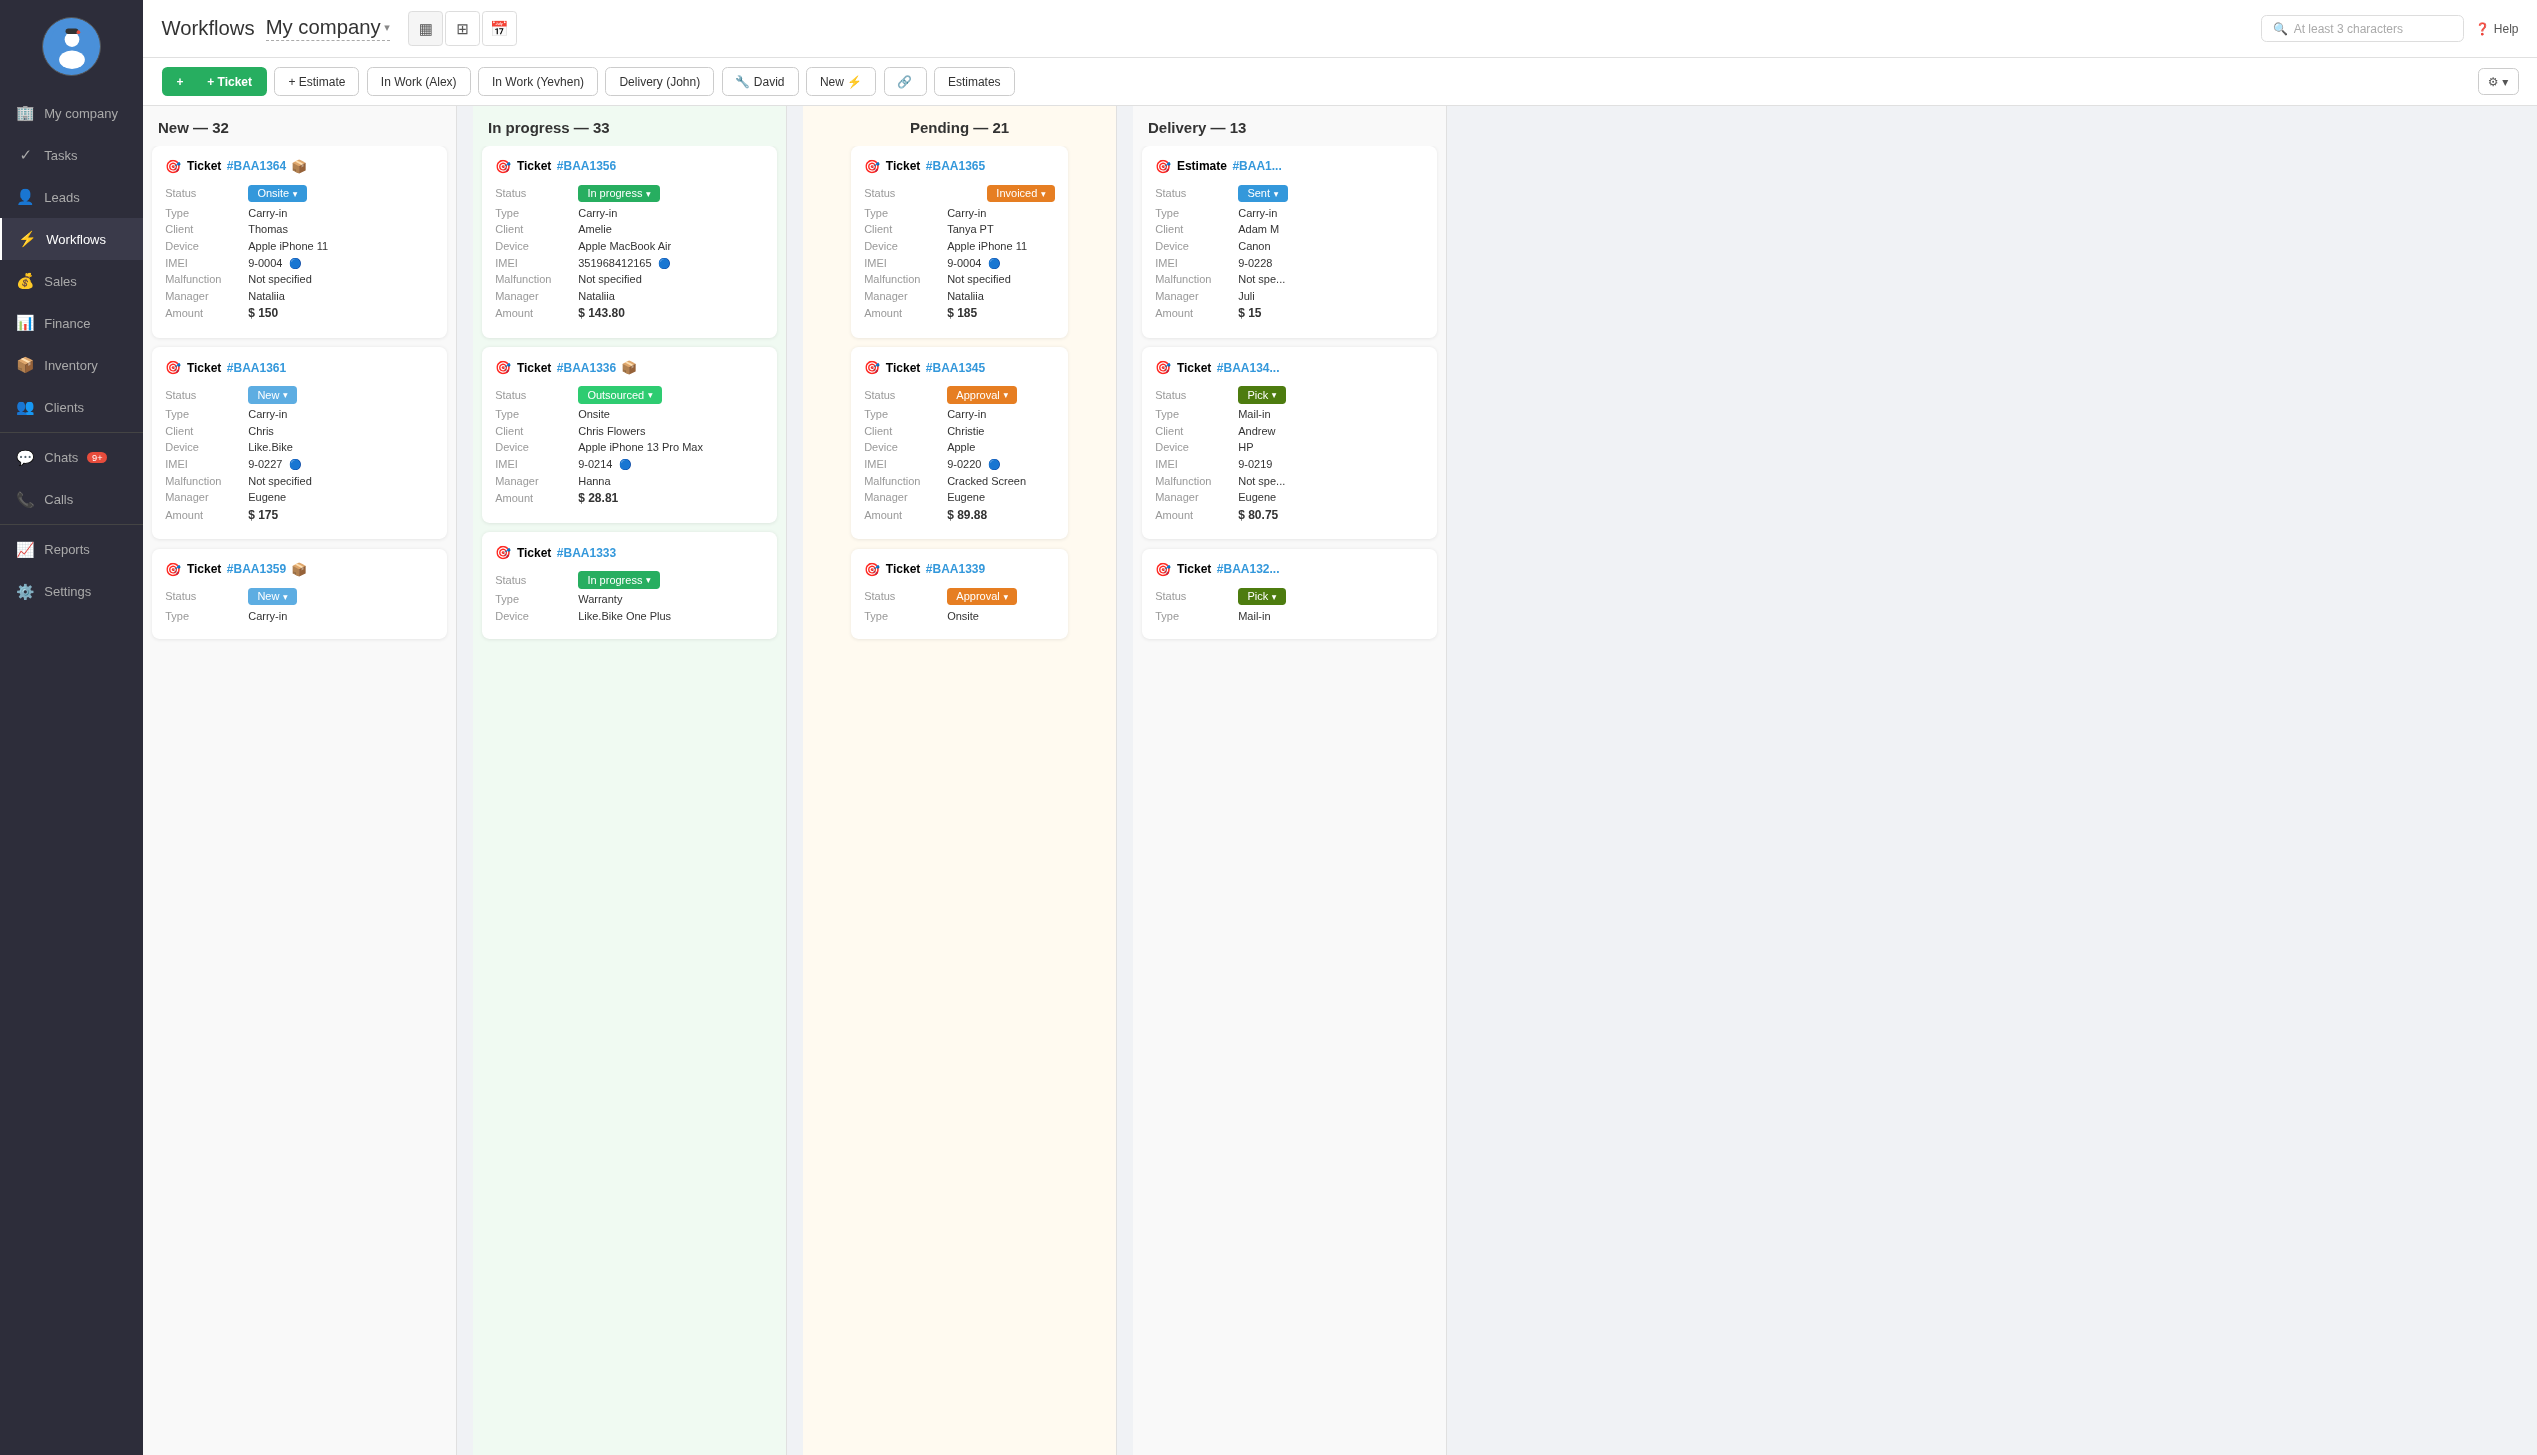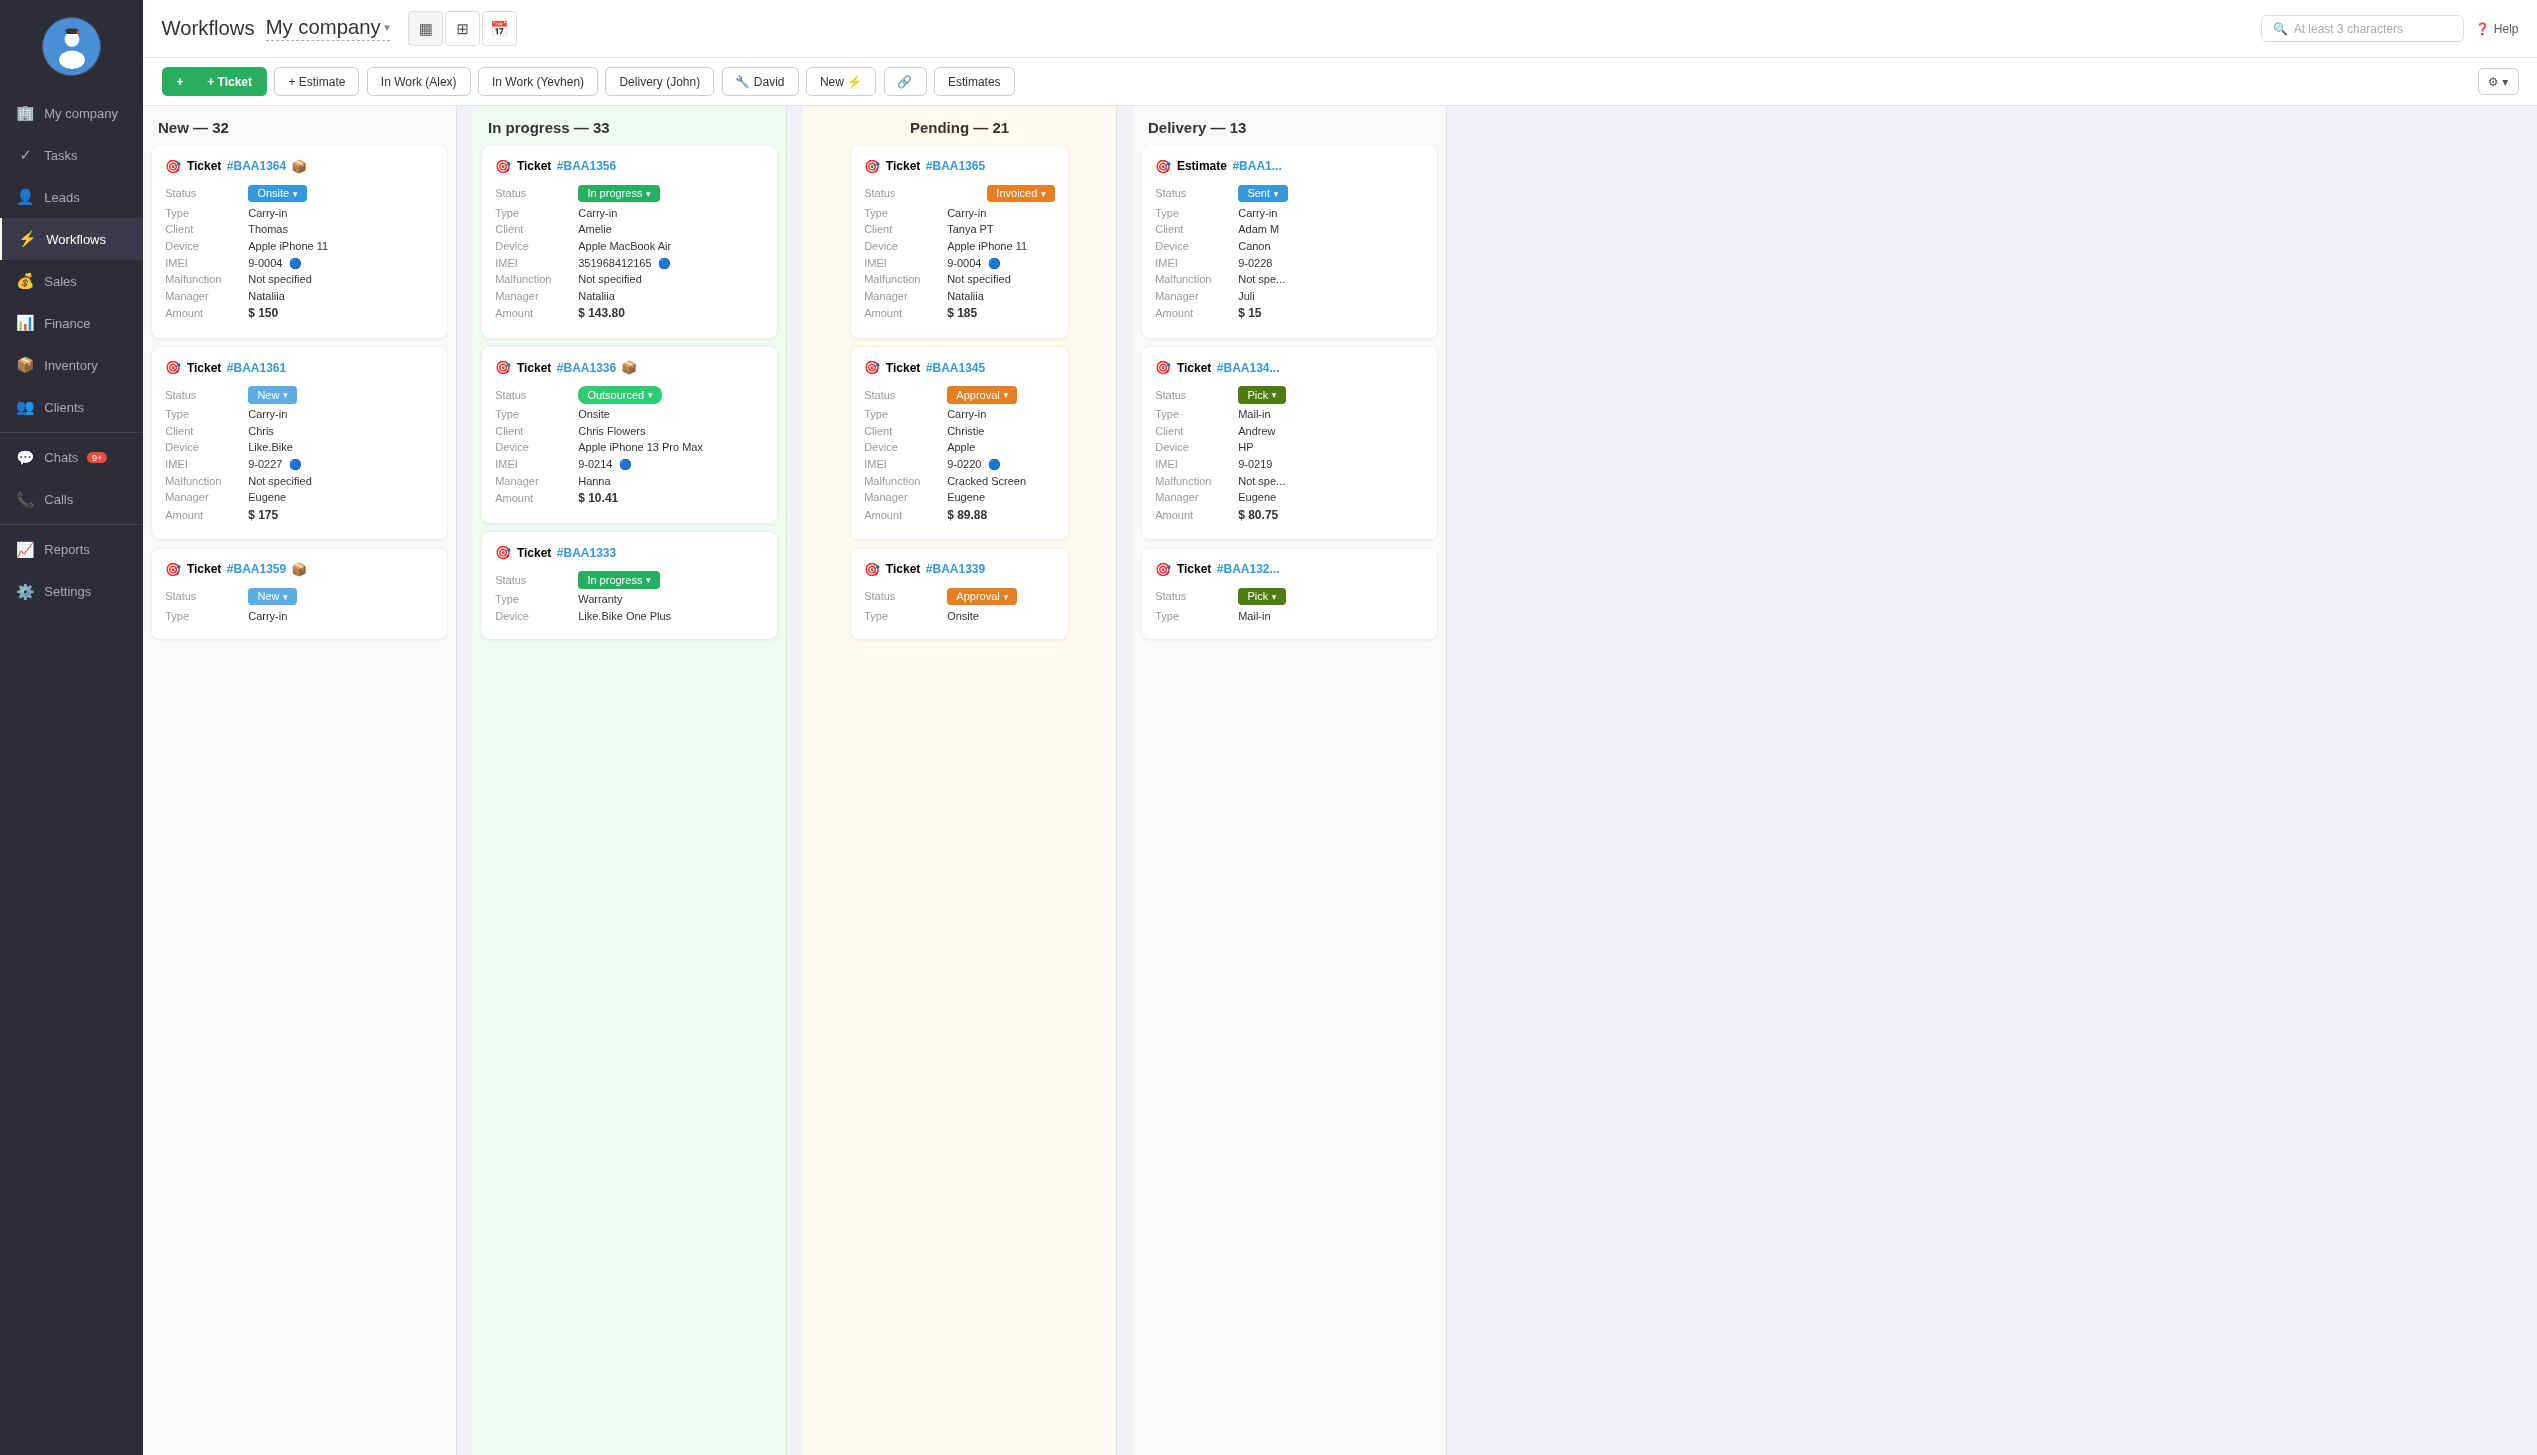--- a/index.html
+++ b/index.html
@@ -52,21 +52,21 @@
     .card-title .ticket-num { color: #3498db; }
     .card-row { display: flex; align-items: center; margin-bottom: 4.6px; font-size: 11px; }
     .card-label { color: #999; width: 83px; flex-shrink: 0; }
     .card-value { color: #333; font-weight: 400; }
     .card-value.bold { font-weight: 700; font-size: 12px; }
     .status-badge { border-radius: 3.7px; padding: 2.8px 9.2px; font-size: 11px; font-weight: 500; color: #fff; display: inline-flex; align-items: center; gap: 3.7px; cursor: pointer; }
     .status-onsite { background: #3498db; }
     .status-inprogress { background: #27ae60; }
     .status-invoiced { background: #e67e22; margin-left: 40px; }
     .status-new { background: #5dade2; }
-    .status-outsourced { background: #2ecc71; border-radius: 8px; }
+    .status-outsourced { background: #2ecc71; }
     .status-approval { background: #e67e22; }
     .status-sent { background: #3498db; }
     .status-pick { background: #4d7c0f; }
     .status-chevron { font-size: 9.2px; }
 
     
     .col-new { background: #f9f9f9; }
     .col-inprogress { background: #f0faf2; }
     .col-pending { background: #fffaf0; }
     .col-delivery { background: #f9f9f9; }
@@ -376,21 +376,21 @@
           <div class="card-row">
             <span class="card-label">IMEI</span>
             <span class="card-value">9-0214 <span class="imei-icon">🔵</span></span>
           </div>
           <div class="card-row">
             <span class="card-label">Manager</span>
             <span class="card-value">Hanna</span>
           </div>
           <div class="card-row">
             <span class="card-label">Amount</span>
-            <span class="card-value bold">$ 10.41</span>
+            <span class="card-value bold">$ 28.81</span>
           </div>
         </div>
 
         <div class="card">
           <div class="card-title">
             <span class="ticket-icon">🎯</span>
             <span>Ticket </span>
             <span class="ticket-num">#BAA1333</span>
           </div>
           <div class="card-row">

